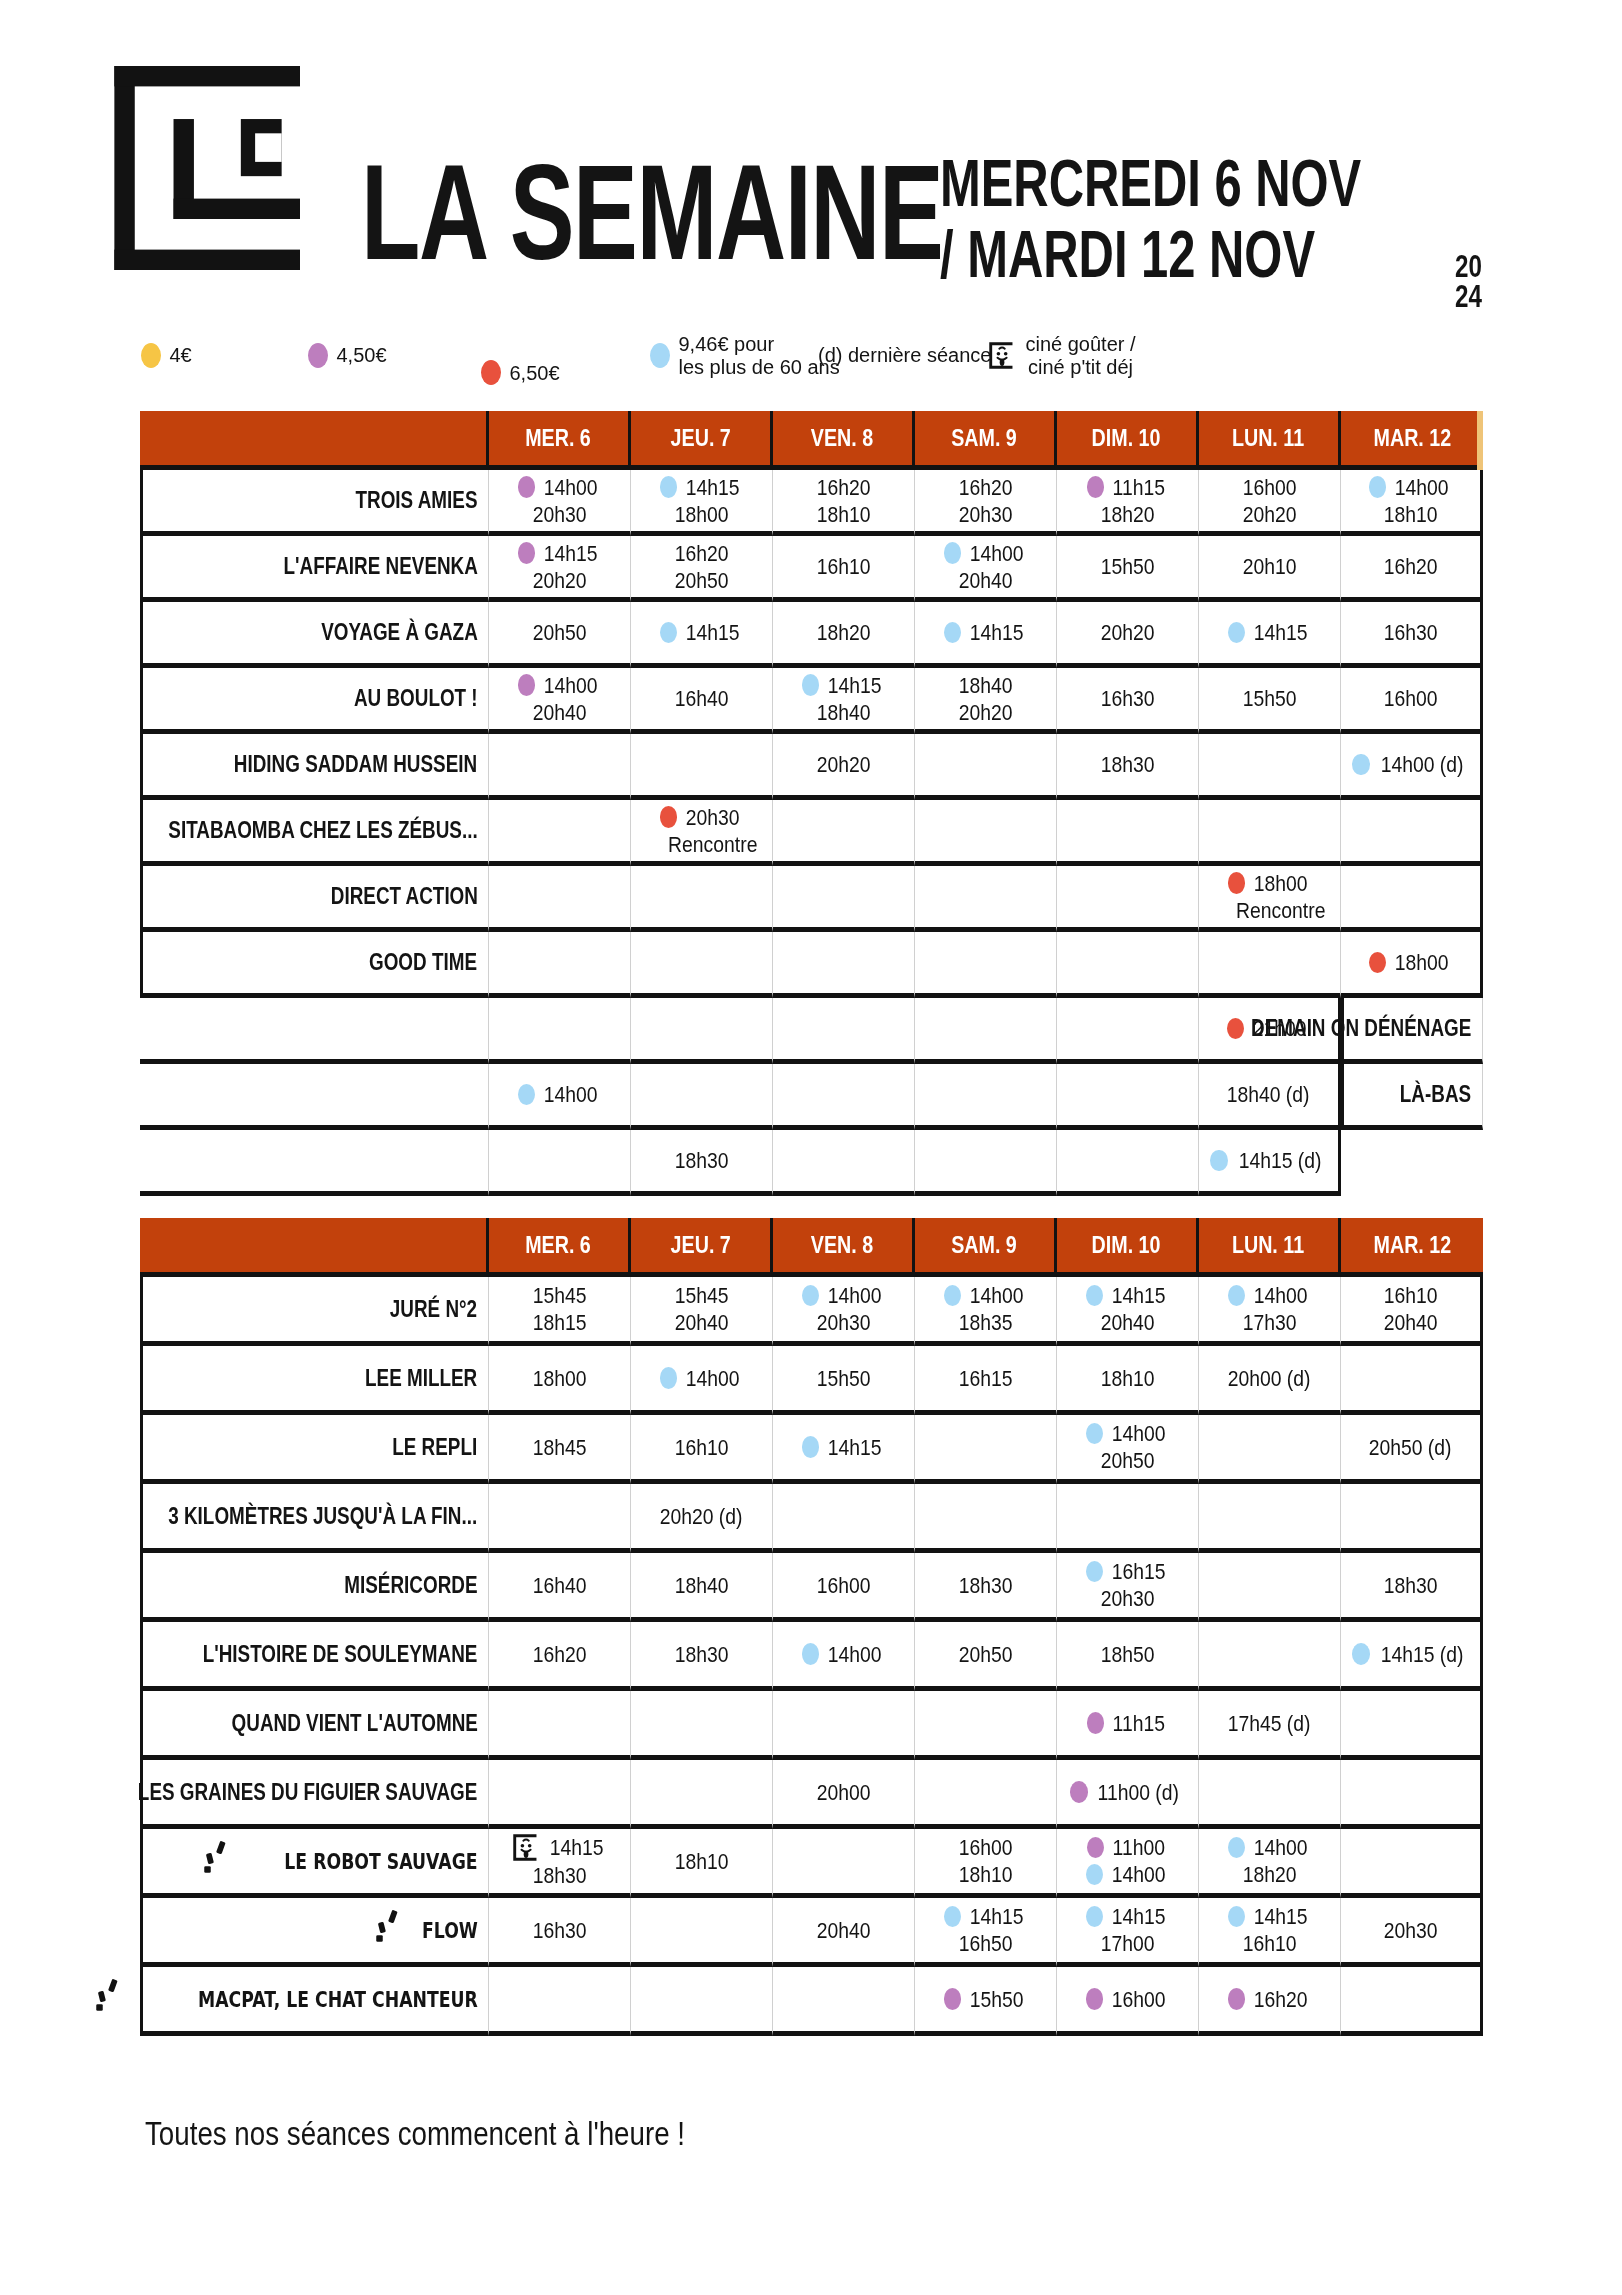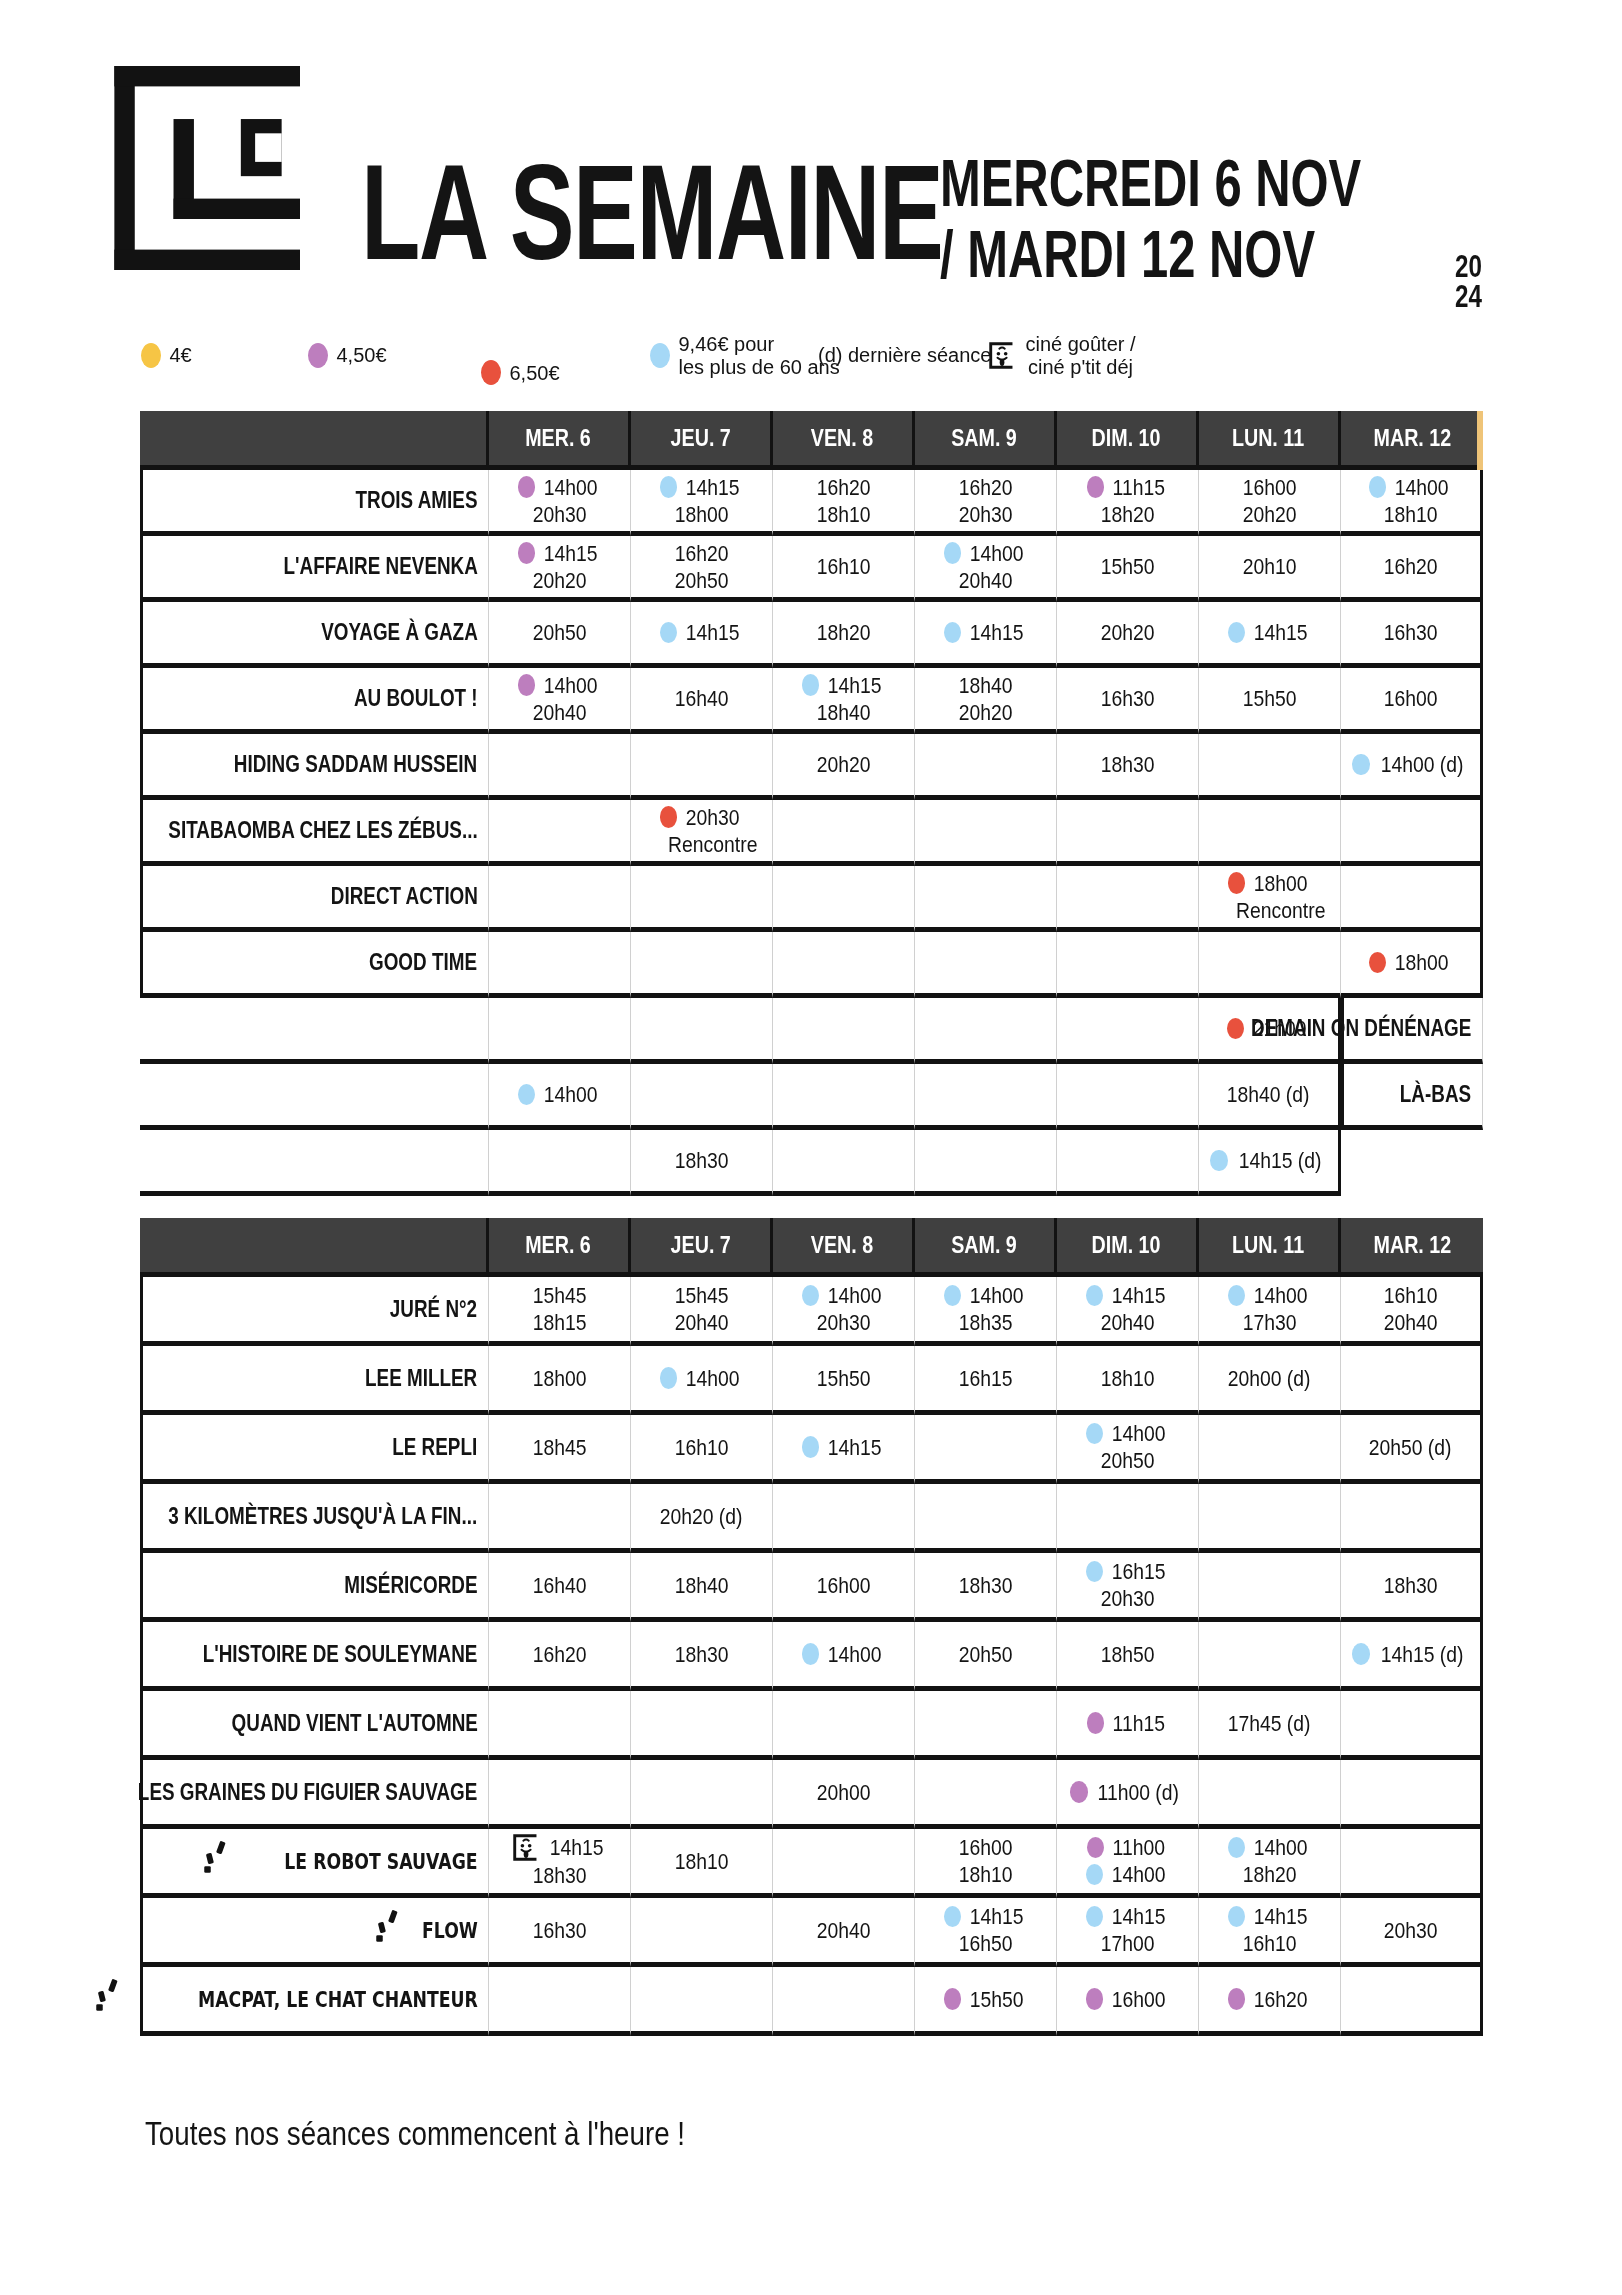--- a/index.html
+++ b/index.html
@@ -46,21 +46,21 @@
 
   
   .sched {
     position: absolute; left: 140px; width: 1343px;
     display: grid; grid-template-columns: 349px repeat(7, 142px);
   }
   #t1 { top: 411px;  grid-template-rows: 59px repeat(11, 66px); }
   #t2 { top: 1218px; grid-template-rows: 59px repeat(11, 69px); }
 
   .hcell {
-    background: #404040; color: #ffffff;
+    background: #c2410c; color: #ffffff;
     border-right: 3.9px solid #121212; border-bottom: 5.9px solid #121212;
     display: flex; align-items: center; justify-content: center;
     font-size: 24px; font-weight: 700; white-space: nowrap;
   }
   .hcell.hlast { border-right: none; }
   .ch { display: inline-block; transform: scaleX(0.82); }
 
   .cell {
     background: #ffffff;
     border-right: 1.3px solid #d0d0d0;

